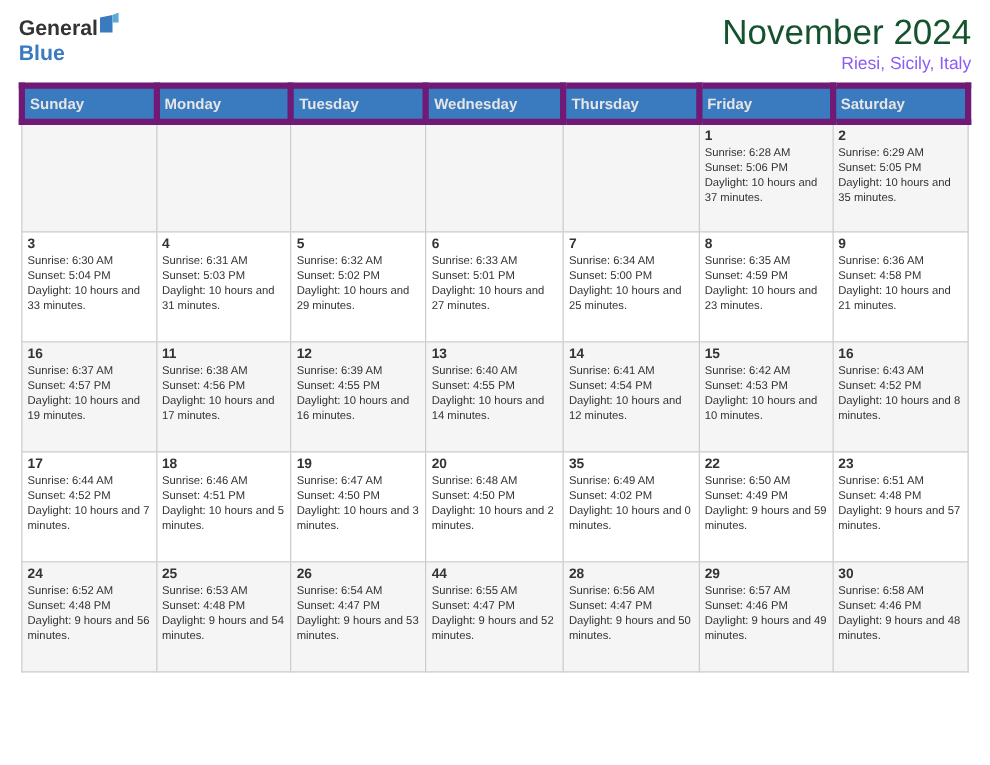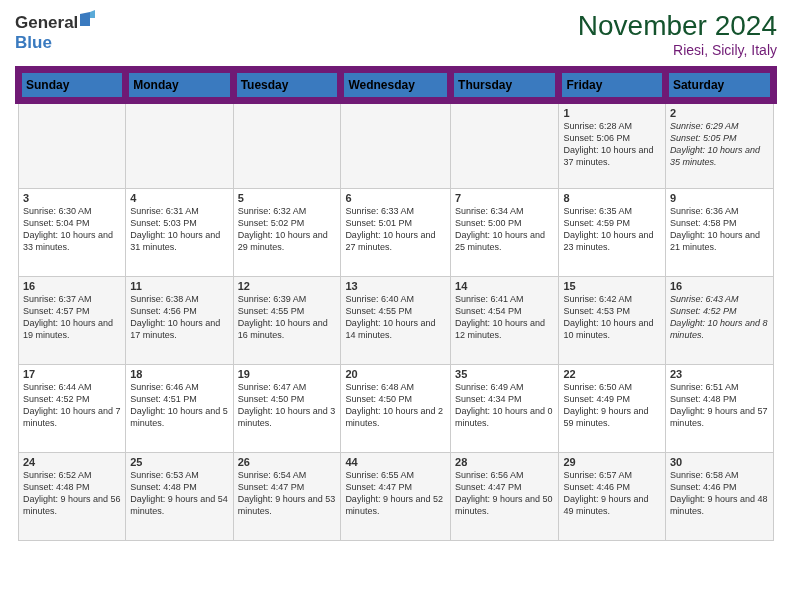--- a/index.html
+++ b/index.html
@@ -29,34 +29,34 @@
     .title-block {
       text-align: right;
     }
     .month-title {
       font-size: 28px;
       font-weight: normal;
       color: #14532d;
     }
     .location {
       font-size: 14px;
-      color: #701a75;
+      color: #8b5cf6;
     }
     .calendar {
       width: 100%;
       border-collapse: collapse;
     }
     .calendar th {
       background-color: #3a7abf;
-      color: #000000;
+      color: #e5e5e5;
       font-size: 12px;
       font-weight: bold;
       padding: 5px 4px;
       text-align: left;
-      border: 7px solid #701a75;
+      border: 5px solid #701a75;
     }
     .calendar td {
       vertical-align: top;
       border: 1px solid #ccc;
       padding: 3px 4px;
       width: 113px;
       height: 88px;
       font-size: 9.5px;
       color: #333;
       background: #fff;
@@ -121,21 +121,21 @@
           <td class="empty"></td>
           <td class="empty"></td>
           <td>
             <span class="day-num">1</span>
             <div class="day-info" style="white-space: pre-line;">Sunrise: 6:28 AM
 Sunset: 5:06 PM
 Daylight: 10 hours and 37 minutes.</div>
           </td>
           <td>
             <span class="day-num">2</span>
-            <div class="day-info" style="white-space: pre-line; font-style: italic;">Sunrise: 6:29 AM
+            <div class="day-info" style="white-space: pre-line;">Sunrise: 6:29 AM
 Sunset: 5:05 PM
 Daylight: 10 hours and 35 minutes.</div>
           </td>
         </tr>
         <tr>
           <td>
             <span class="day-num">3</span>
             <div class="day-info" style="white-space: pre-line;">Sunrise: 6:30 AM
 Sunset: 5:04 PM
 Daylight: 10 hours and 33 minutes.</div>
@@ -209,21 +209,21 @@
 Daylight: 10 hours and 12 minutes.</div>
           </td>
           <td>
             <span class="day-num">15</span>
             <div class="day-info" style="white-space: pre-line;">Sunrise: 6:42 AM
 Sunset: 4:53 PM
 Daylight: 10 hours and 10 minutes.</div>
           </td>
           <td>
             <span class="day-num">16</span>
-            <div class="day-info" style="white-space: pre-line; font-style: italic;">Sunrise: 6:43 AM
+            <div class="day-info" style="white-space: pre-line;">Sunrise: 6:43 AM
 Sunset: 4:52 PM
 Daylight: 10 hours and 8 minutes.</div>
           </td>
         </tr>
         <tr>
           <td>
             <span class="day-num">17</span>
             <div class="day-info" style="white-space: pre-line;">Sunrise: 6:44 AM
 Sunset: 4:52 PM
 Daylight: 10 hours and 7 minutes.</div>
@@ -242,21 +242,21 @@
           </td>
           <td>
             <span class="day-num">20</span>
             <div class="day-info" style="white-space: pre-line;">Sunrise: 6:48 AM
 Sunset: 4:50 PM
 Daylight: 10 hours and 2 minutes.</div>
           </td>
           <td>
             <span class="day-num">35</span>
             <div class="day-info" style="white-space: pre-line;">Sunrise: 6:49 AM
-Sunset: 4:34 PM
+Sunset: 4:02 PM
 Daylight: 10 hours and 0 minutes.</div>
           </td>
           <td>
             <span class="day-num">22</span>
             <div class="day-info" style="white-space: pre-line;">Sunrise: 6:50 AM
 Sunset: 4:49 PM
 Daylight: 9 hours and 59 minutes.</div>
           </td>
           <td>
             <span class="day-num">23</span>

